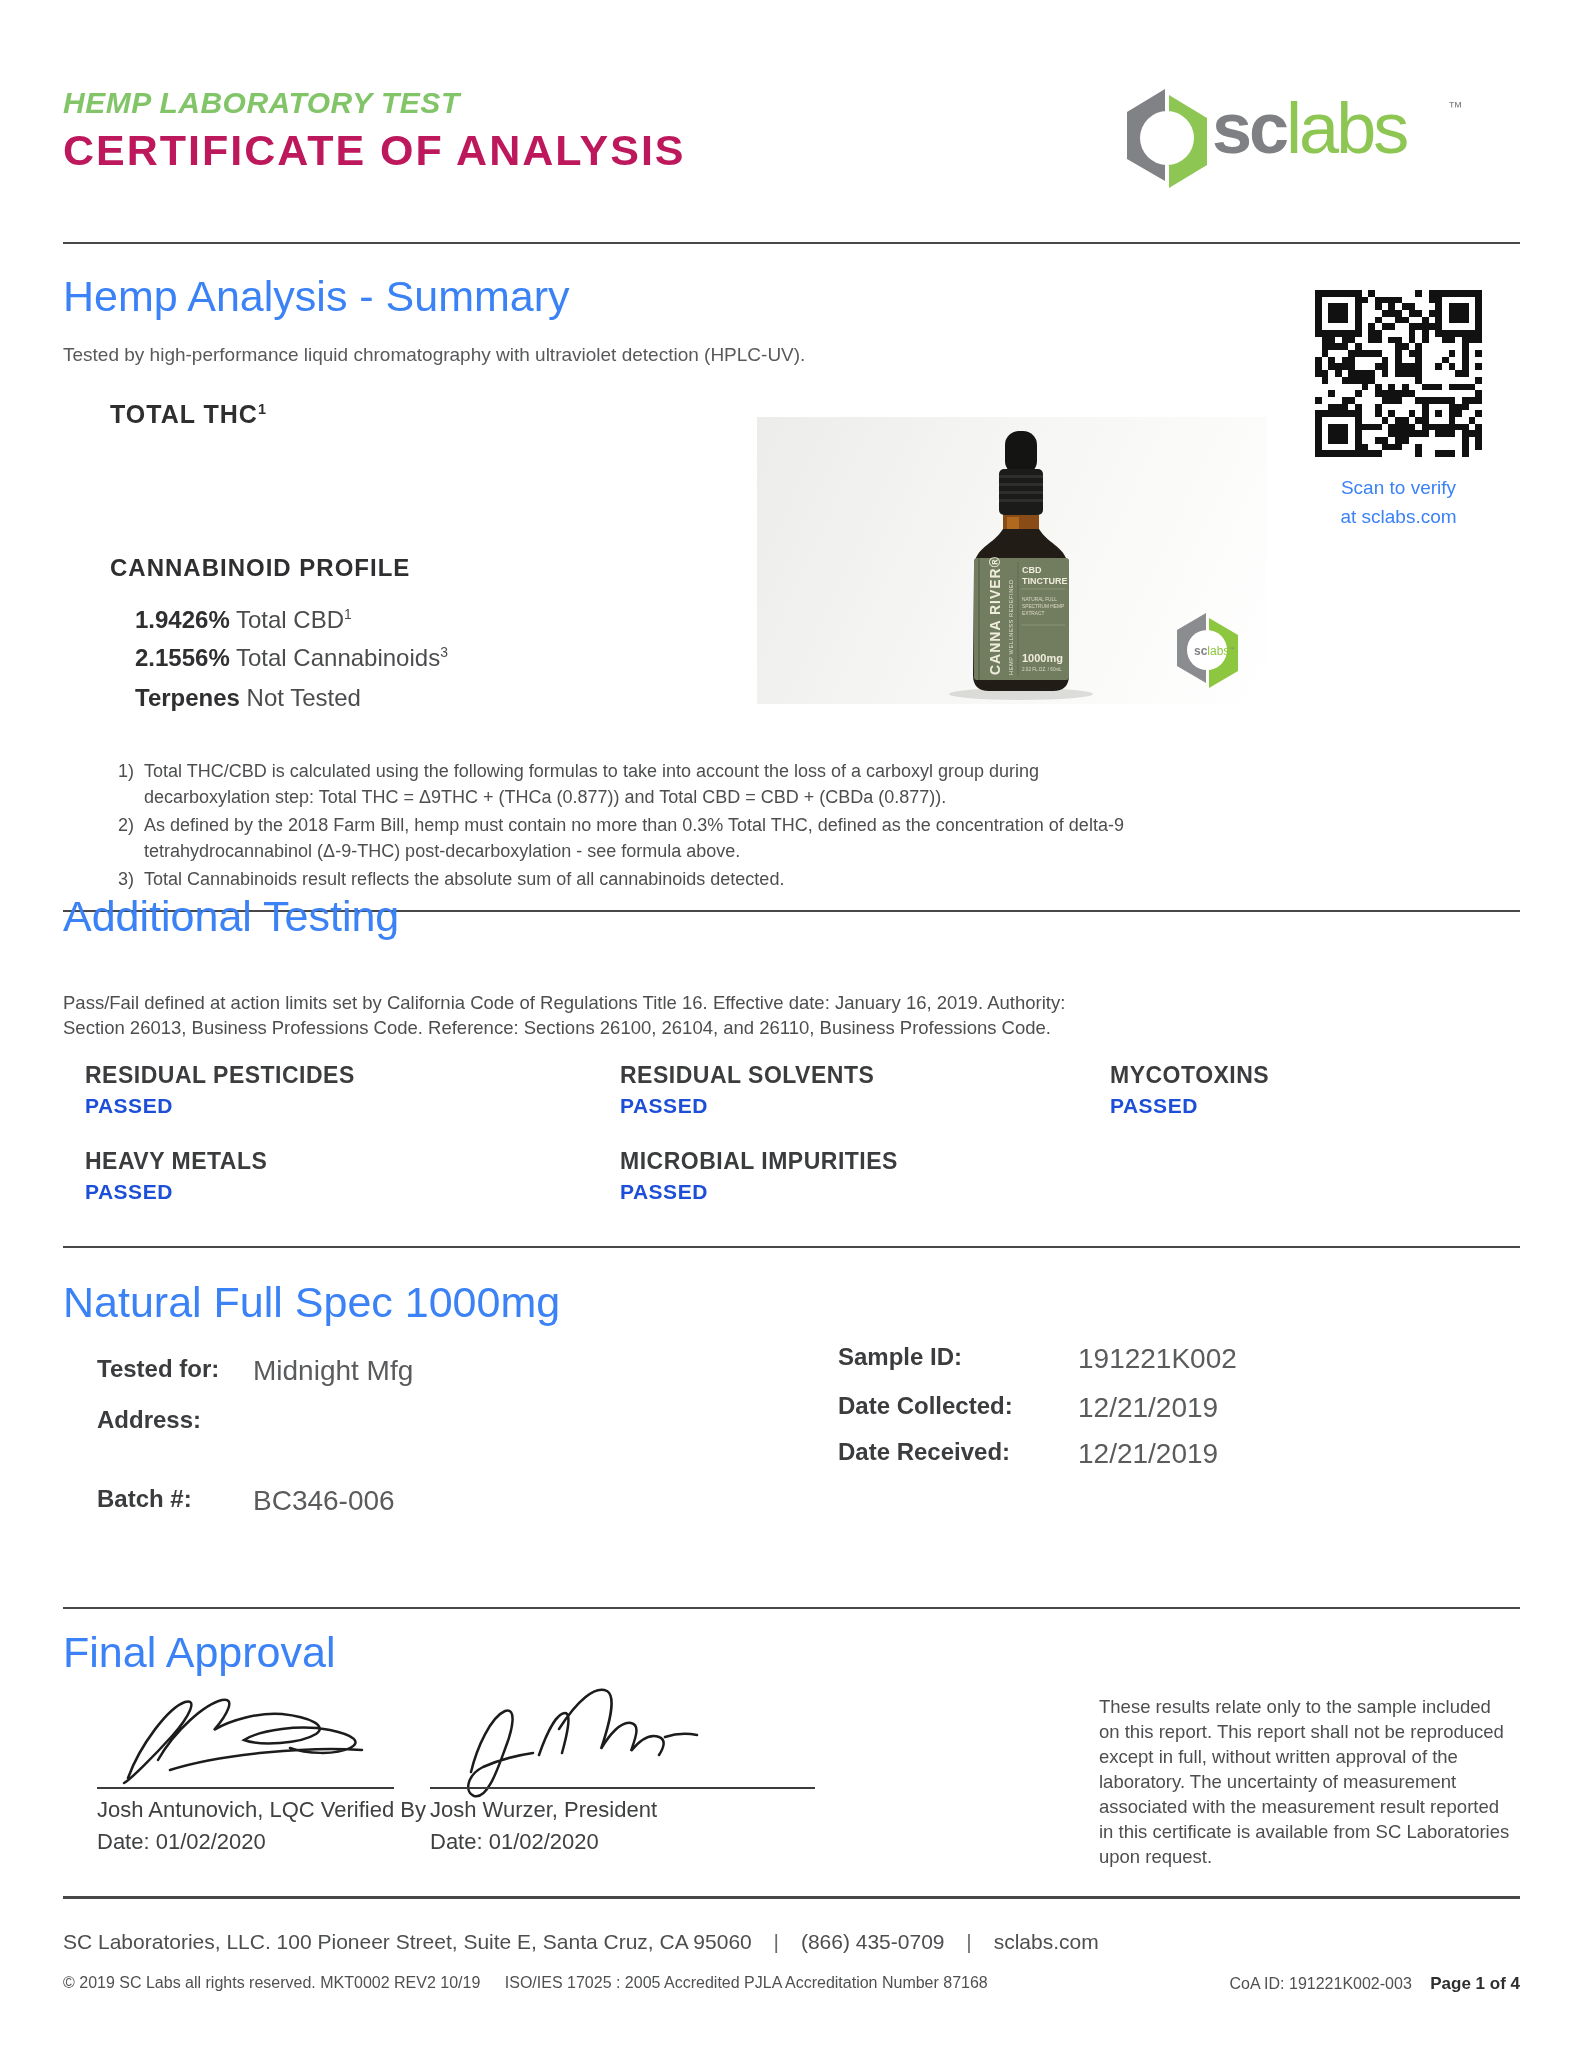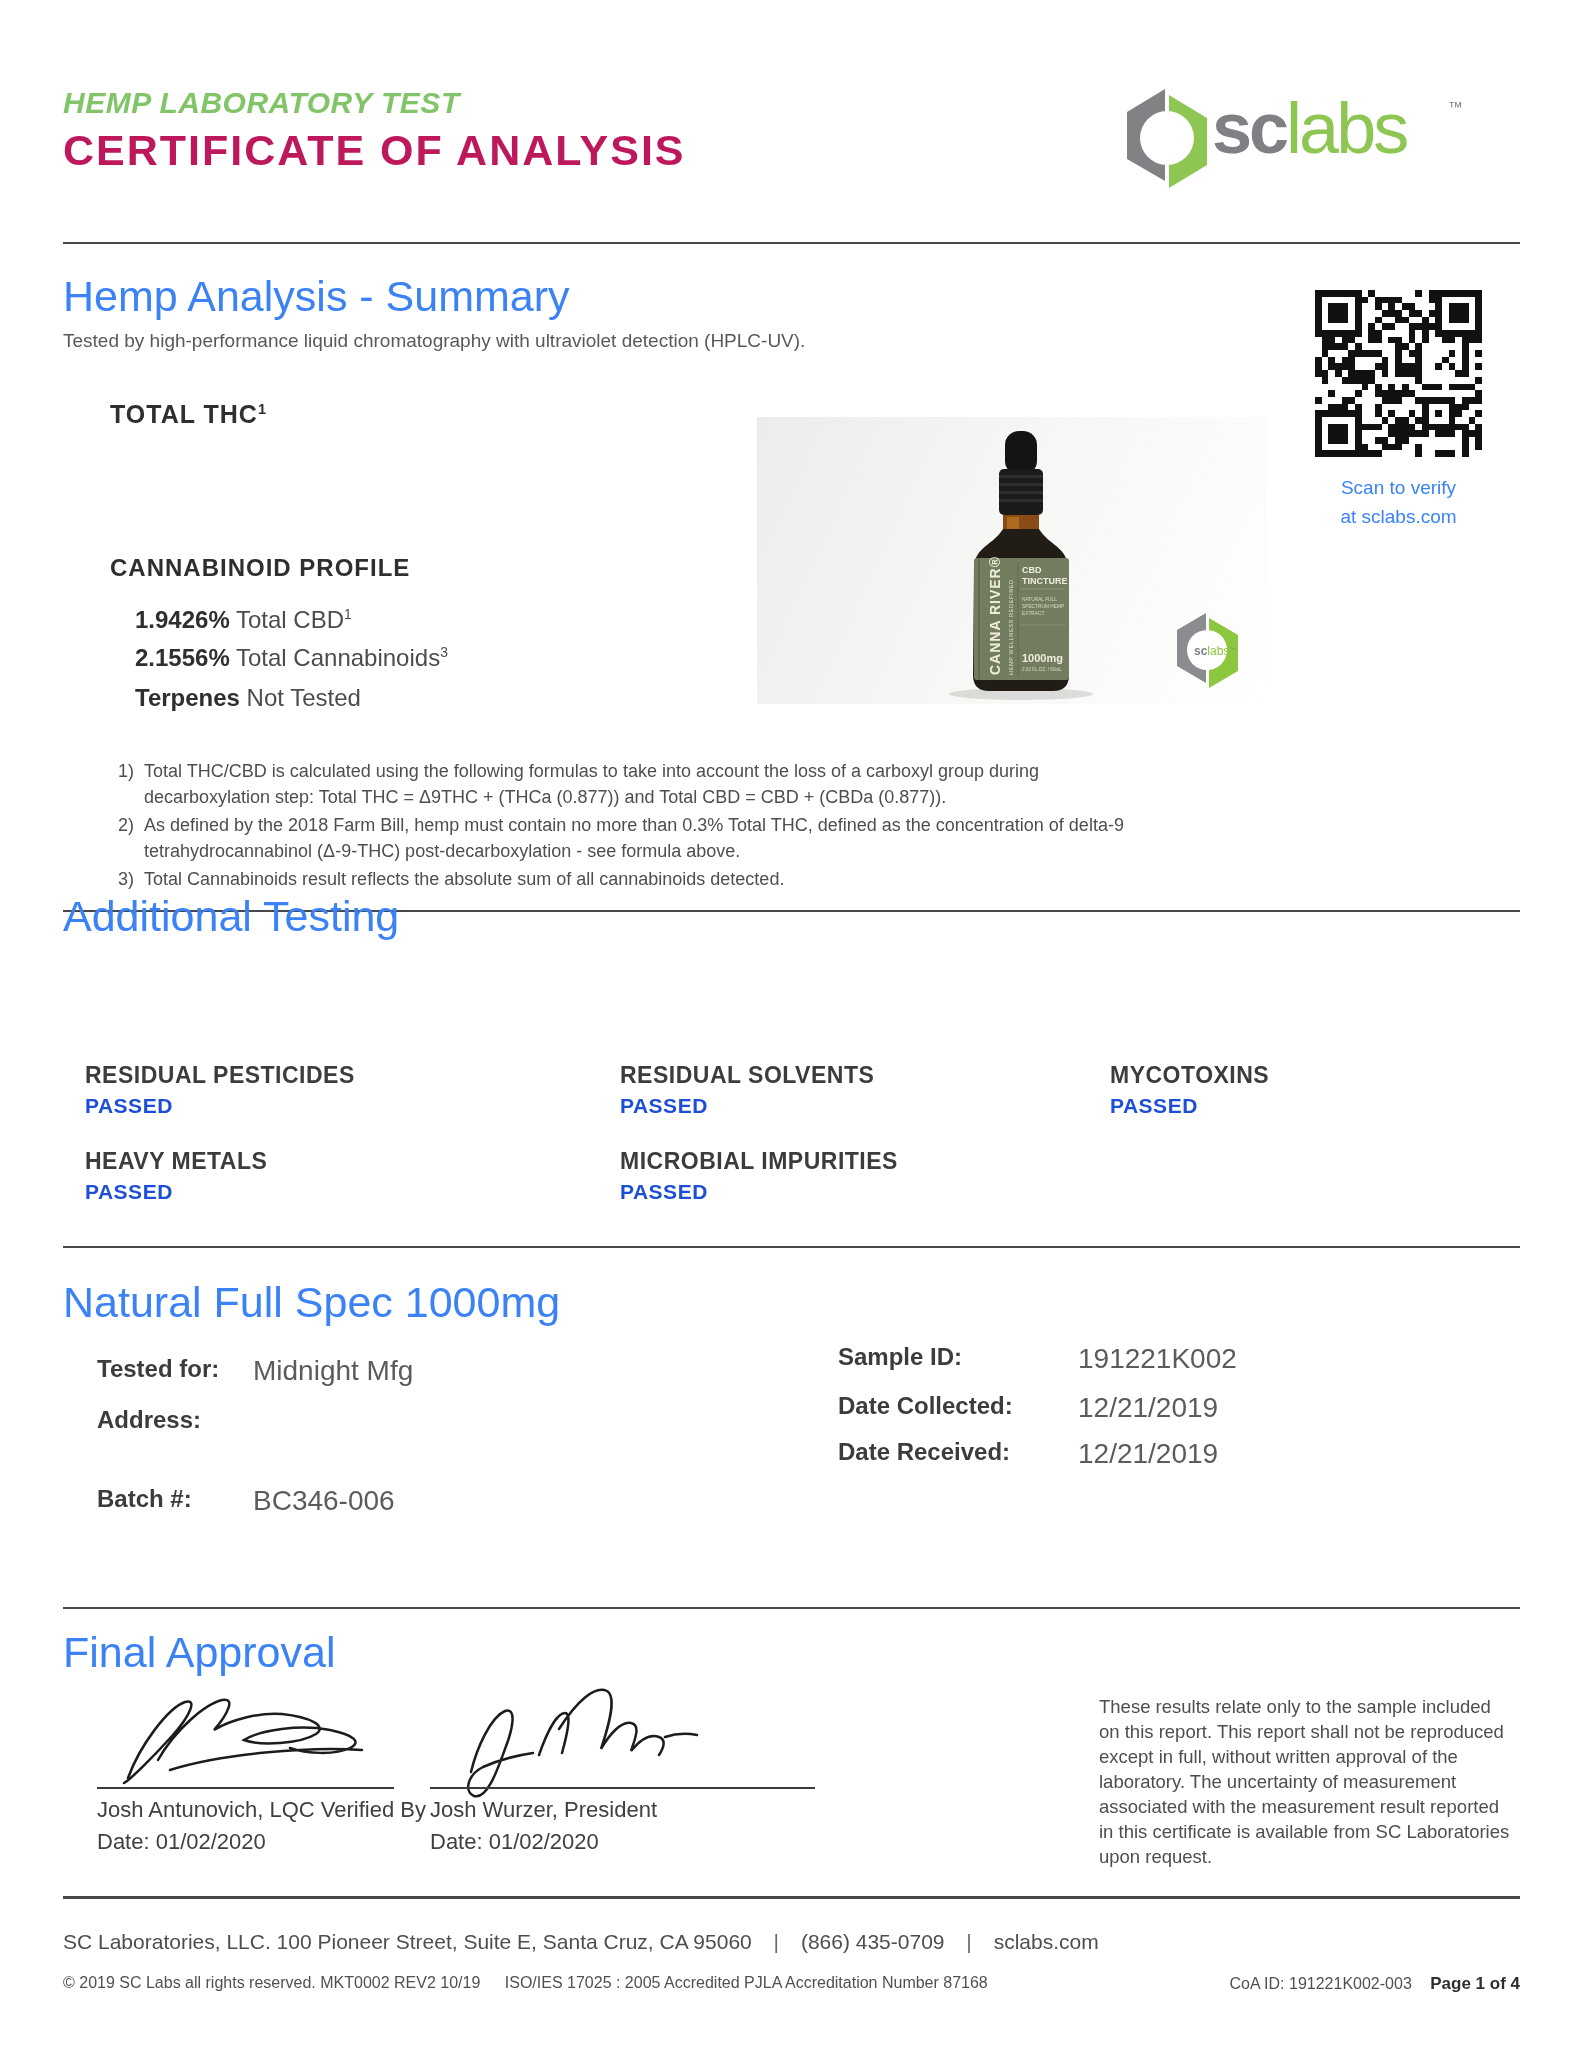--- a/index.html
+++ b/index.html
@@ -70,21 +70,21 @@
     <circle cx="42" cy="50" r="27" fill="#ffffff"></circle>
   </svg>
   <div class="abs logo-text">
     <span class="logo-sc">sc</span><span class="logo-labs">labs</span>
   </div>
   <div class="abs logo-tm">™</div>
 
   <div class="hr" style="top:242px;"></div>
 
   <div class="abs section-h" style="left:63px;top:272px;">Hemp Analysis - Summary</div>
-  <div class="abs sub" style="left:63px;top:330px;">Tested by high-performance liquid chromatography with ultraviolet detection (HPLC-UV).</div>
+  <div class="abs sub" style="left:63px;top:344px;">Tested by high-performance liquid chromatography with ultraviolet detection (HPLC-UV).</div>
 
   <div class="abs thc-label">
     <span>TOTAL THC</span><sup>1</sup>
   </div>
 
   <div class="abs profile-h">CANNABINOID PROFILE</div>
   <div class="abs p-row" style="top:606px;">
     <b>1.9426%</b><span> Total CBD</span><sup>1</sup>
   </div>
   <div class="abs p-row" style="top:644px;">
@@ -383,20 +383,21 @@
     </div>
     <div class="fn">
       <div class="fn-num">3)</div>
       <div class="fn-tx">Total Cannabinoids result reflects the absolute sum of all cannabinoids detected.</div>
     </div>
   </div>
 
   <div class="hr" style="top:910px;"></div>
 
   <div class="abs section-h" style="left:63px;top:892px;">Additional Testing</div>
+  <div class="abs at-desc">Pass/Fail defined at action limits set by California Code of Regulations Title 16. Effective date: January 16, 2019. Authority: Section 26013, Business Professions Code. Reference: Sections 26100, 26104, and 26110, Business Professions Code.</div>
 
   <div class="abs t-name" style="left:85px;top:1062px;">RESIDUAL PESTICIDES</div>
   <div class="abs t-pass" style="left:85px;top:1094px;">PASSED</div>
 
   <div class="abs t-name" style="left:620px;top:1062px;">RESIDUAL SOLVENTS</div>
   <div class="abs t-pass" style="left:620px;top:1094px;">PASSED</div>
 
   <div class="abs t-name" style="left:1110px;top:1062px;">MYCOTOXINS</div>
   <div class="abs t-pass" style="left:1110px;top:1094px;">PASSED</div>
 

